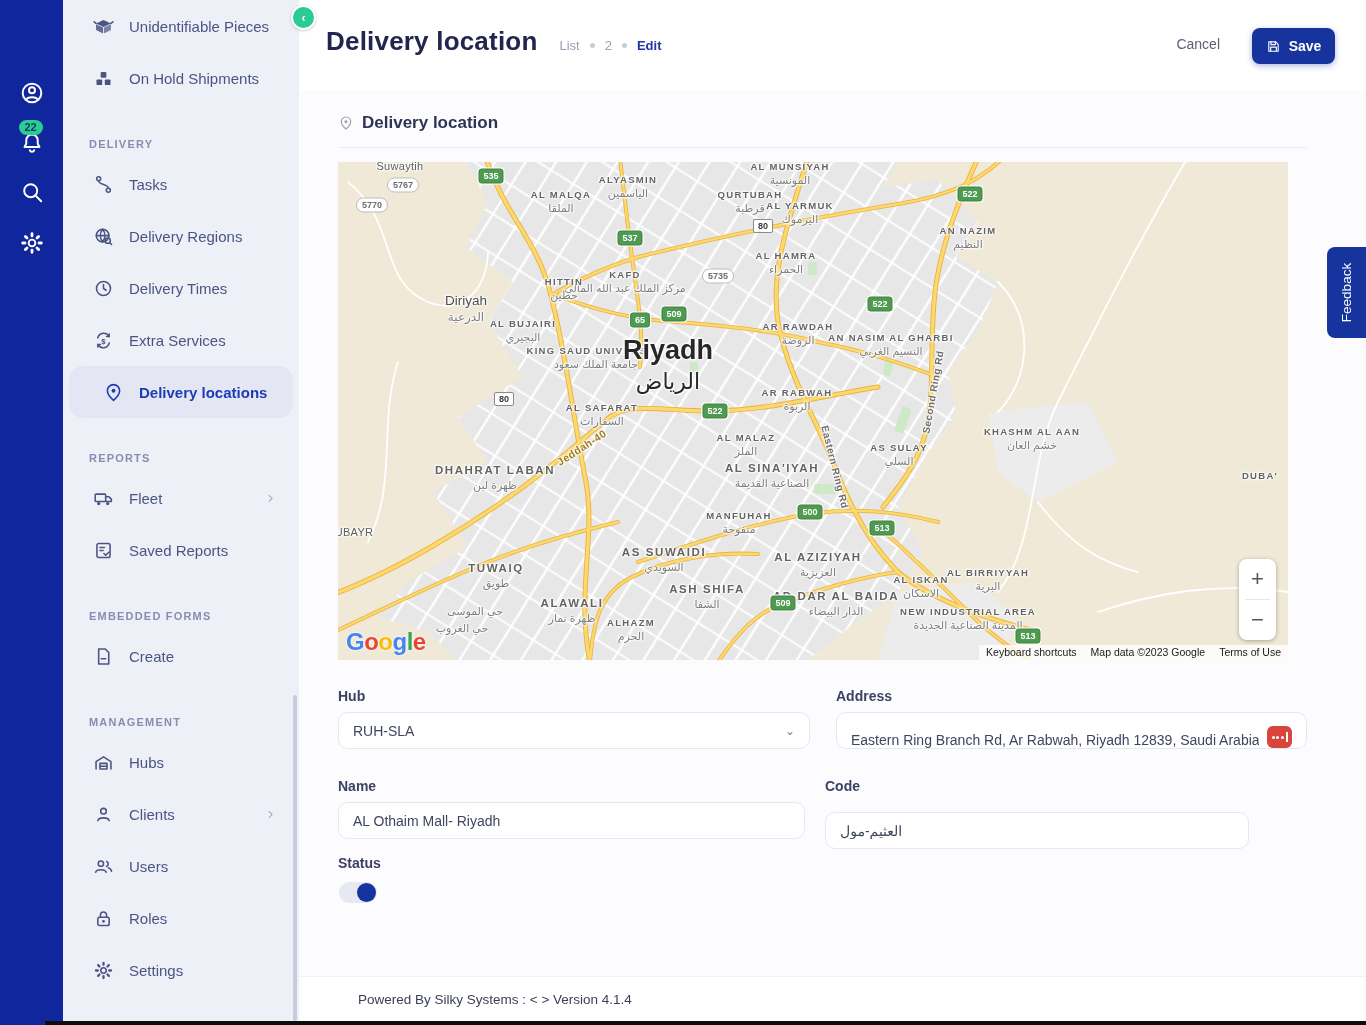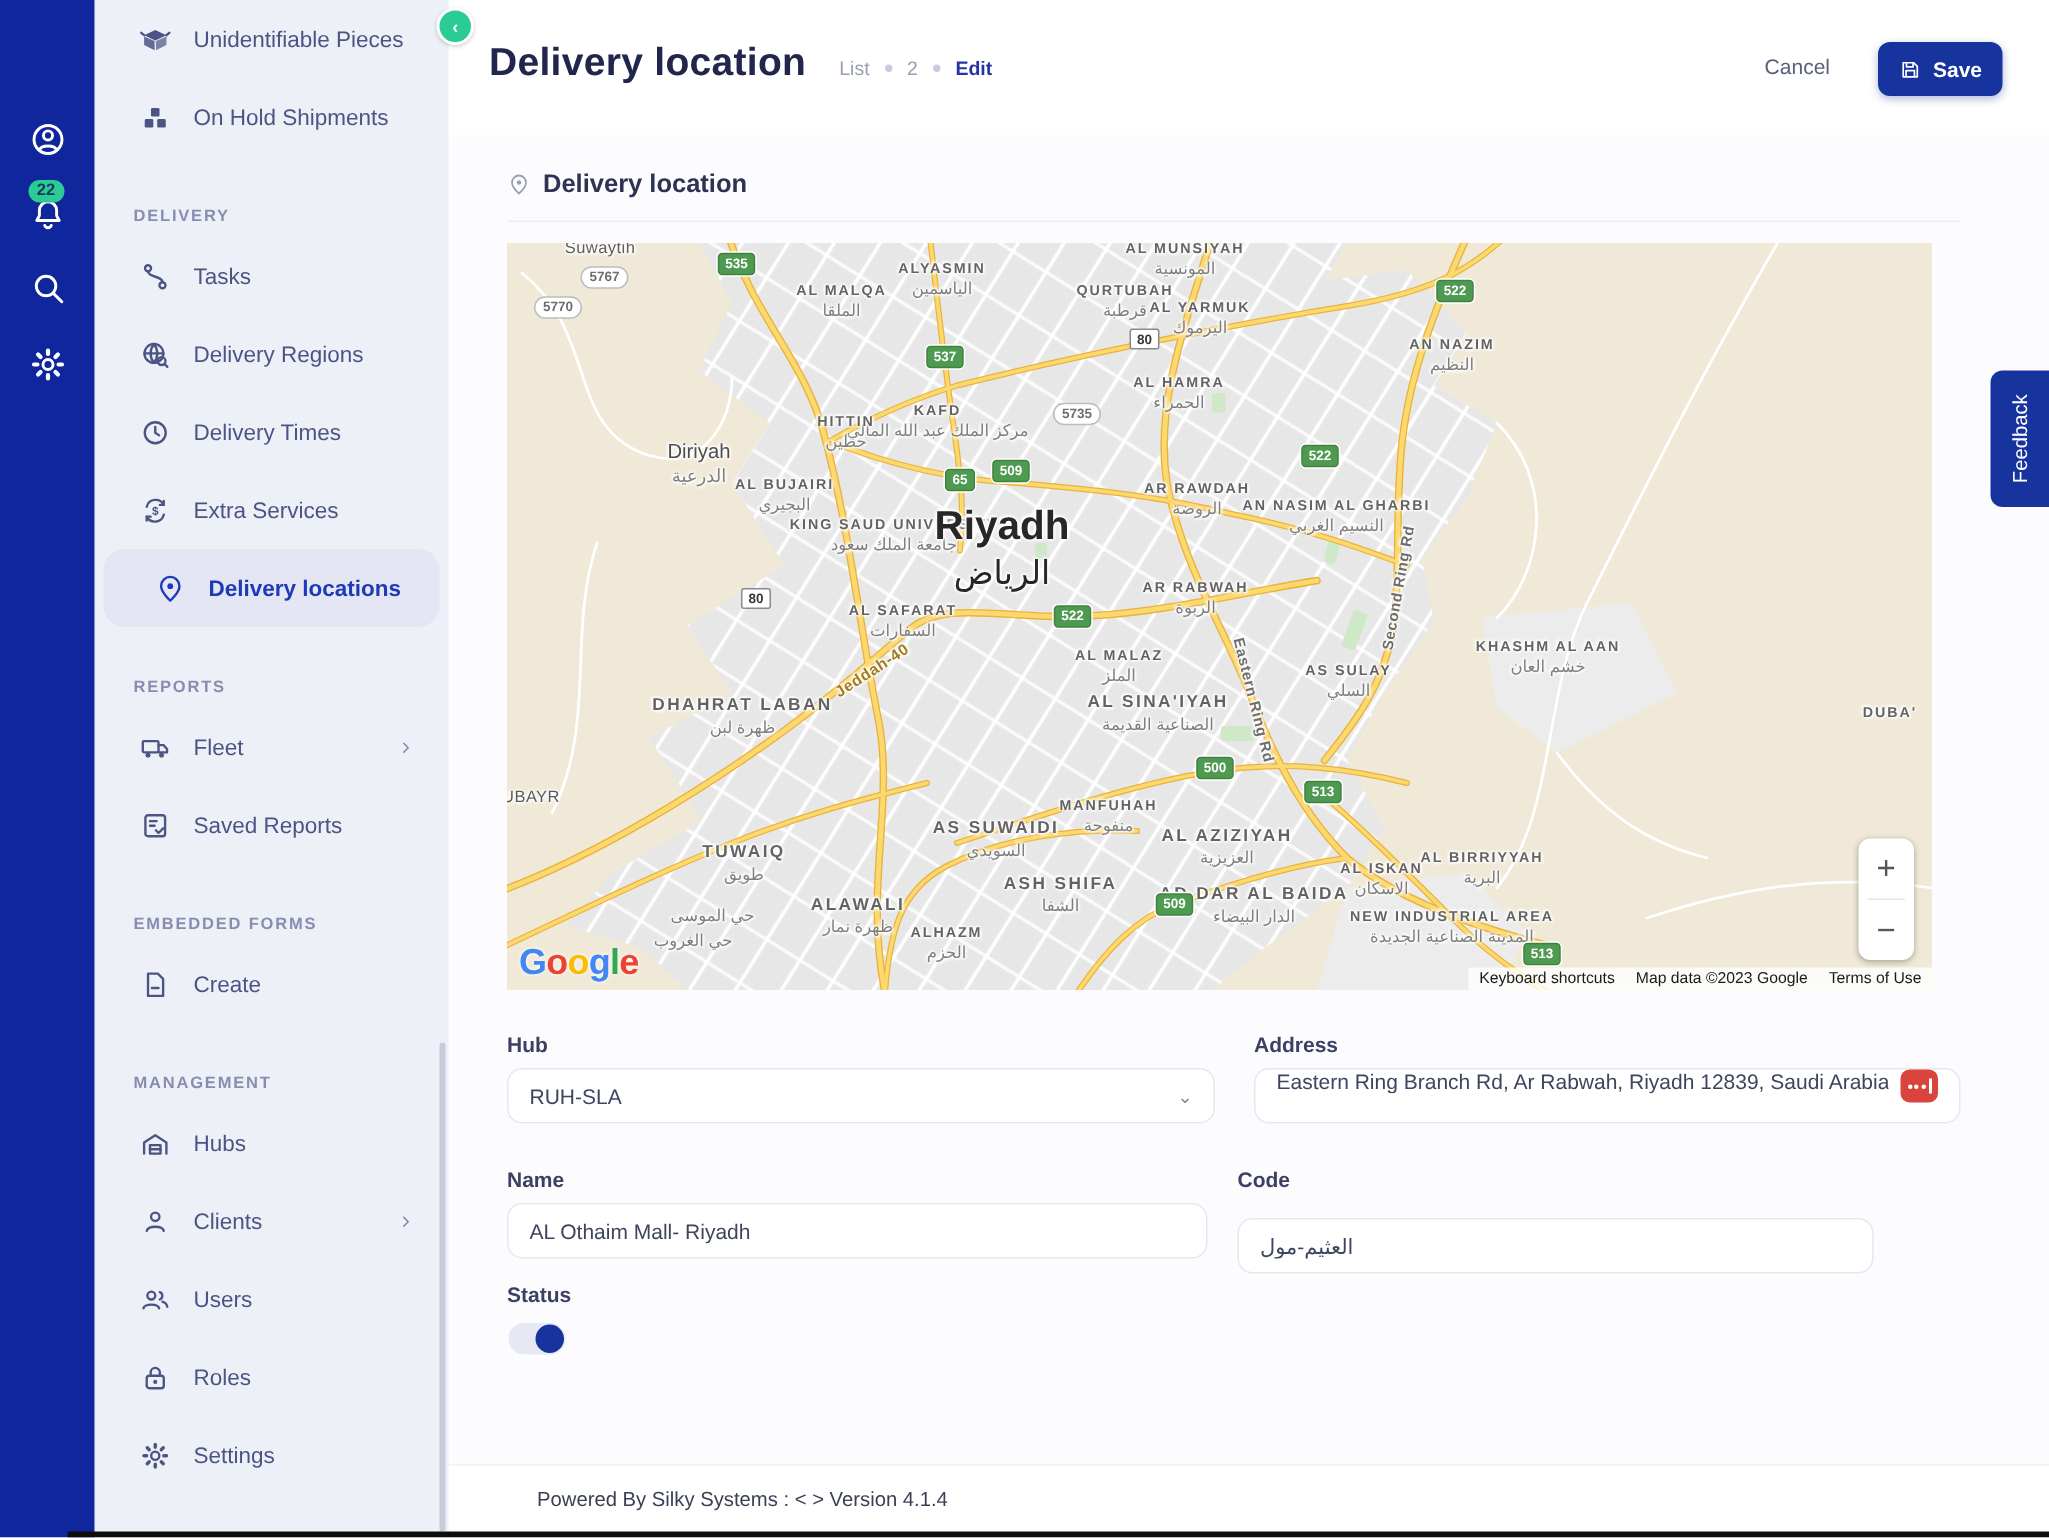--- a/index.html
+++ b/index.html
@@ -72,21 +72,21 @@
   .gmap-attr span{background:rgba(255,255,255,.8);padding:2px 7px;height:11px;line-height:11px;cursor:pointer;}
   .glogo{position:absolute;left:8px;bottom:4px;font-size:24px;font-weight:bold;letter-spacing:-.5px;z-index:5;
       text-shadow:0 0 3px #fff;cursor:pointer;}
   
   .f-label{position:absolute;font-size:14px;font-weight:bold;color:#3c4163;}
   .f-field{position:absolute;height:37px;background:#fff;border:1px solid #e6e8f1;border-radius:10px;
       display:flex;align-items:center;padding:0 14px;font-size:14px;color:#3f455f;box-sizing:border-box;}
   input.f-field{outline:none;}
   .f-select{justify-content:space-between;cursor:pointer;}
   .f-select .chev{color:#7b8194;font-size:12px;}
-  .addr-wrap{display:flex;align-items:flex-start;justify-content:space-between;gap:8px;}
+  .addr-wrap{display:flex;align-items:flex-end;justify-content:space-between;gap:8px;}
   .addr-btn{width:25px;height:22px;background:#d9453d;border-radius:6px;display:flex;align-items:center;justify-content:center;gap:1.5px;
       cursor:pointer;flex:0 0 25px;}
   .addr-btn i{width:3px;height:3px;border-radius:50%;background:#fff;}
   .addr-btn b{width:1.5px;height:10px;background:#fff;margin-left:1px;}
   .toggle{position:absolute;width:38px;height:21px;border-radius:11px;background:#e6e9f3;cursor:pointer;}
   .toggle .knob{position:absolute;right:1px;top:1px;width:19px;height:19px;border-radius:50%;background:#16339e;}
   
   .footer{position:absolute;left:0;bottom:4px;width:100%;height:44px;background:#fff;border-top:1px solid #f1f2f6;
       display:flex;align-items:center;}
   .footer .txt{margin-left:59px;font-size:13.5px;color:#3a3f55;}
@@ -554,21 +554,21 @@
         <div class="mlabel dl" style="left: 158px; top: 414px;"><span>TUWAIQ</span><span class="ar">طويق</span></div>
         <div class="mlabel ao" style="left: 137px; top: 449px;">
           <span class="ar">حي الموسى</span>
         </div>
         <div class="mlabel ao" style="left: 124px; top: 466px;">
           <span class="ar">حي الغروب</span>
         </div>
         <div class="mlabel dl" style="left: 234px; top: 449px;"><span>ALAWALI</span><span class="ar">ظهرة نمار</span></div>
         <div class="mlabel d" style="left: 293px; top: 468px;"><span>ALHAZM</span><span class="ar">الحزم</span></div>
         <div class="mlabel dl" style="left: 326px; top: 398px;"><span>AS SUWAIDI</span><span class="ar">السويدي</span></div>
-        <div class="mlabel d" style="left: 401px; top: 383px; text-align: center;"><span>MANFUHAH</span><span class="ar">منفوحة</span></div>
+        <div class="mlabel d" style="left: 401px; top: 361px; text-align: center;"><span>MANFUHAH</span><span class="ar">منفوحة</span></div>
         <div class="mlabel dl" style="left: 369px; top: 435px;"><span>ASH SHIFA</span><span class="ar">الشفا</span></div>
         <div class="mlabel dl" style="left: 480px; top: 403px;"><span>AL AZIZIYAH</span><span class="ar">العزيزية</span></div>
         <div class="mlabel dl" style="left: 498px; top: 442px;"><span>AD DAR AL BAIDA</span><span class="ar">الدار البيضاء</span></div>
         <div class="mlabel d" style="left: 583px; top: 425px;"><span>AL ISKAN</span><span class="ar">الاسكان</span></div>
         <div class="mlabel d" style="left: 650px; top: 418px;"><span>AL BIRRIYYAH</span><span class="ar">البرية</span></div>
         <div class="mlabel d" style="left: 630px; top: 457px;"><span>NEW INDUSTRIAL AREA</span><span class="ar">المدينة الصناعية الجديدة</span></div>
         <div class="mlabel d" style="left: 922px; top: 314px;"><span>DUBA'</span></div>
         <div class="shield o" style="left: 65px; top: 23px;">5767</div>
         <div class="shield o" style="left: 34px; top: 43px;">5770</div>
         <div class="shield g" style="left: 153px; top: 14px;">535</div>

